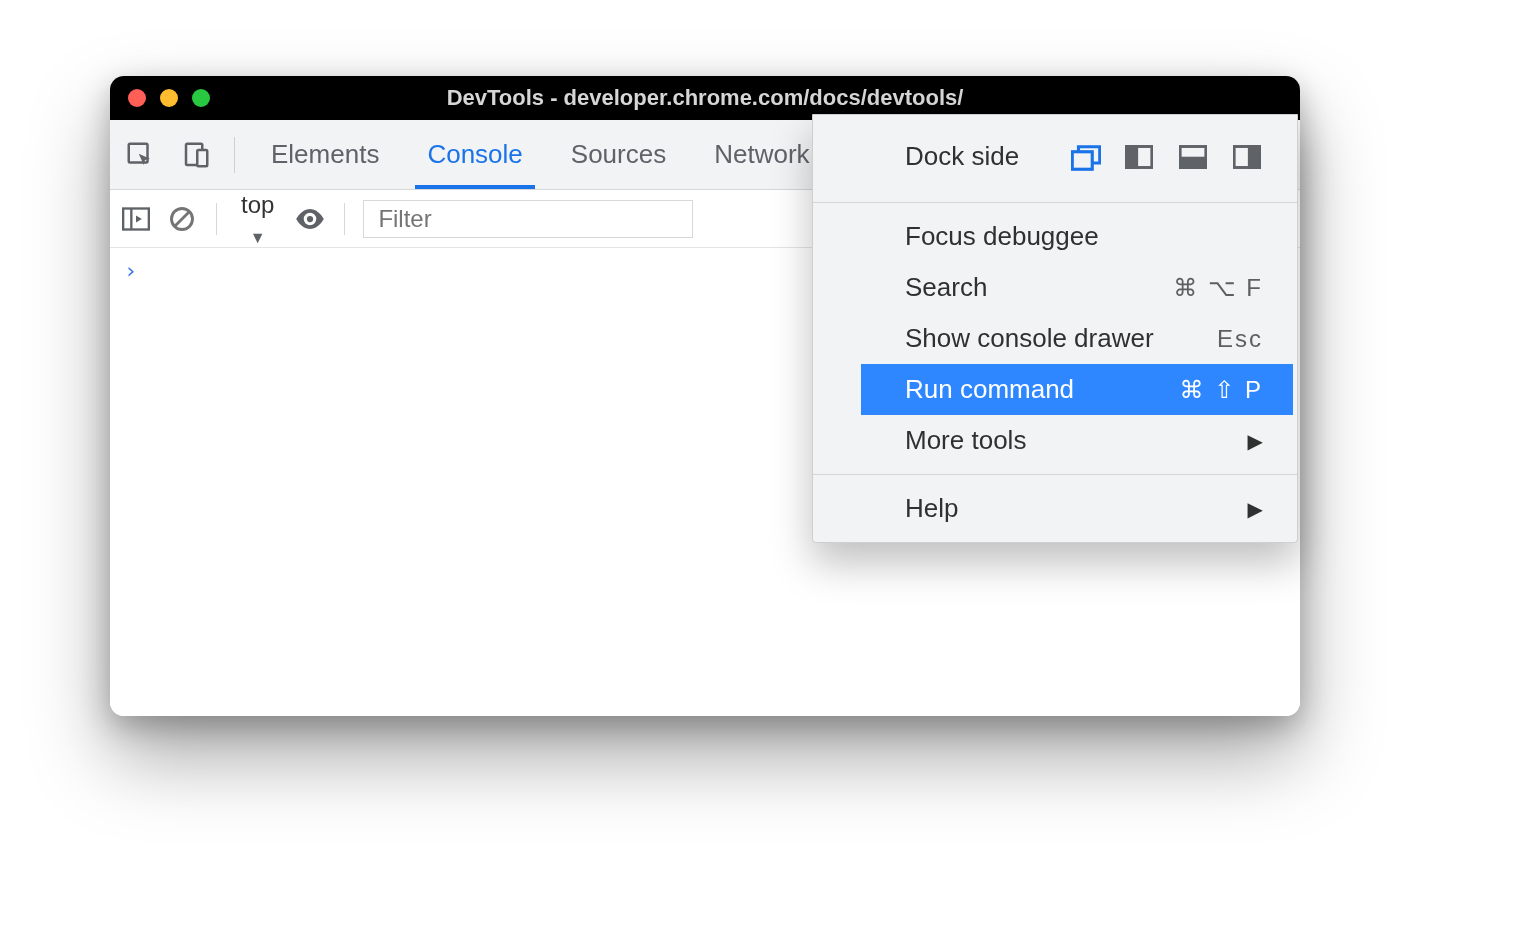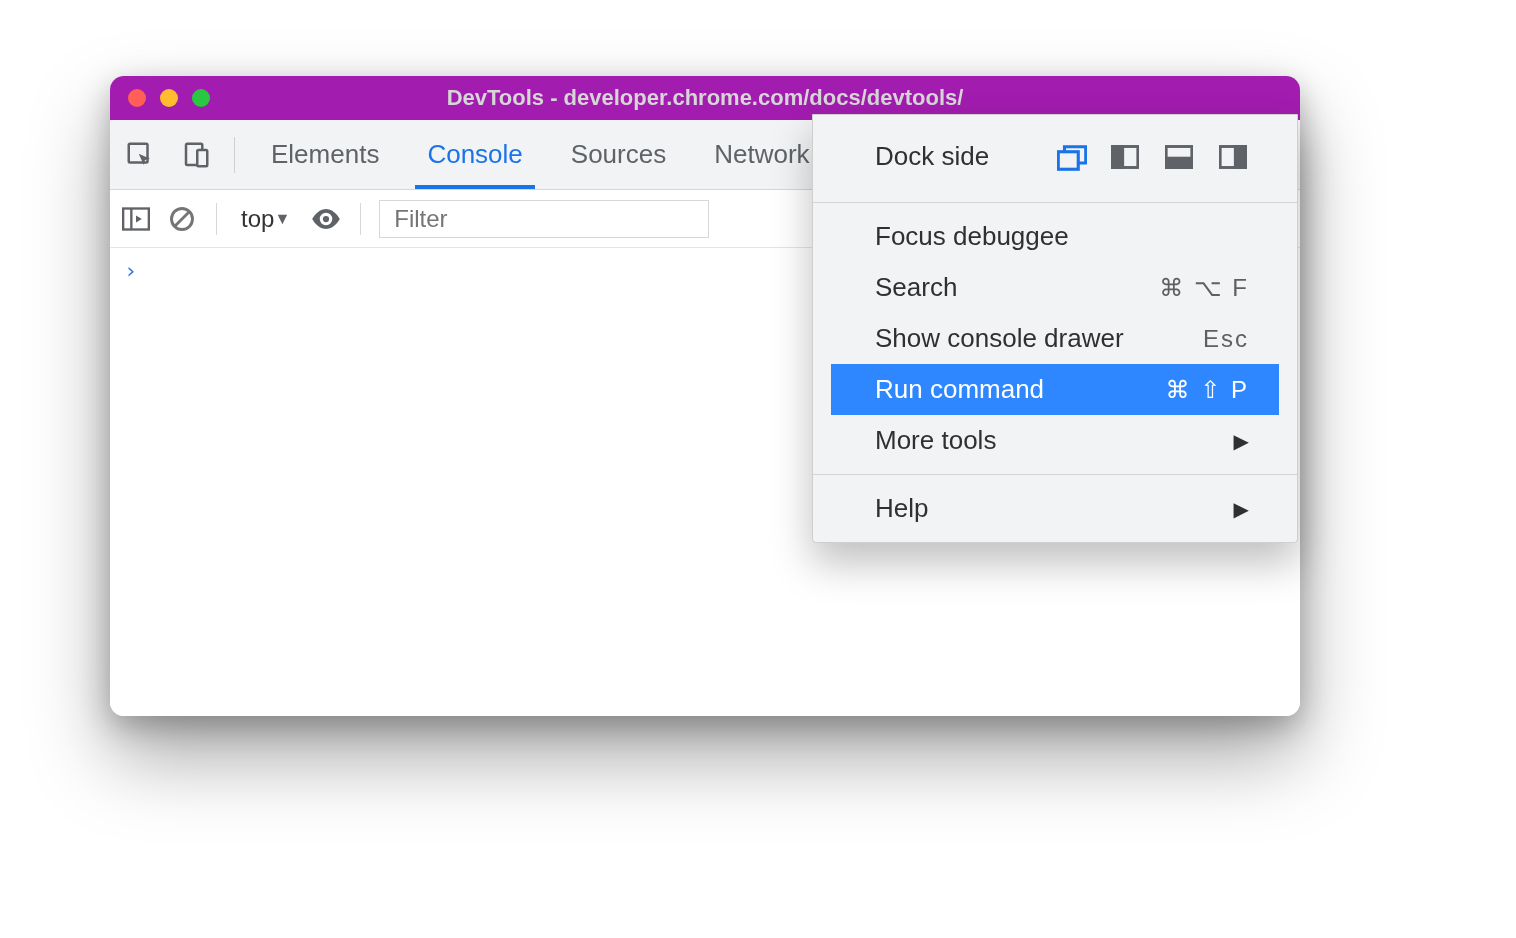--- a/index.html
+++ b/index.html
@@ -16,21 +16,21 @@
     top: 76px;
     width: 1190px;
     height: 640px;
     border-radius: 14px;
     background: #fff;
     box-shadow: 0 40px 80px rgba(0,0,0,0.35), 0 10px 30px rgba(0,0,0,0.25);
     overflow: hidden;
   }
   .titlebar {
     height: 44px;
-    background: #a21caf;
+    background: #000000;
     display: flex;
     align-items: center;
     position: relative;
   }
   .traffic {
     display: flex;
     gap: 14px;
     margin-left: 18px;
   }
   .traffic .btn { width: 18px; height: 18px; border-radius: 50%; }
@@ -131,24 +131,26 @@
   }
   .subbar .divider {
     width: 1px;
     height: 32px;
     background: #d8d8d8;
     margin: 0 4px;
   }
   .ctx-select {
     display: flex;
     align-items: center;
+    gap: 10px;
     font-size: 24px;
     color: #333;
     padding: 0 6px;
     cursor: pointer;
+    flex-direction: column;
   }
   .filter-input {
     height: 38px;
     border: 1px solid #d8d8d8;
     background: #fff;
     font-size: 24px;
     color: #7a7a7a;
     padding: 0 14px;
     width: 330px;
   }
@@ -169,21 +171,22 @@
     left: 812px;
     top: 114px;
     width: 486px;
     background: #f1f3f4;
     border: 1px solid #cfcfcf;
     border-radius: 0 0 4px 4px;
     box-shadow: 0 20px 40px rgba(0,0,0,0.25);
     overflow: hidden;
   }
   .menu-section {
-    padding: 8px 18px;
+    padding: 8px 4px;
+    margin-left: 44px;
   }
   .menu-divider {
     height: 1px;
     background: #d5d5d5;
     margin: 0;
   }
   .dock-row {
     display: flex;
     align-items: center;
     padding: 18px 30px 22px 44px;

